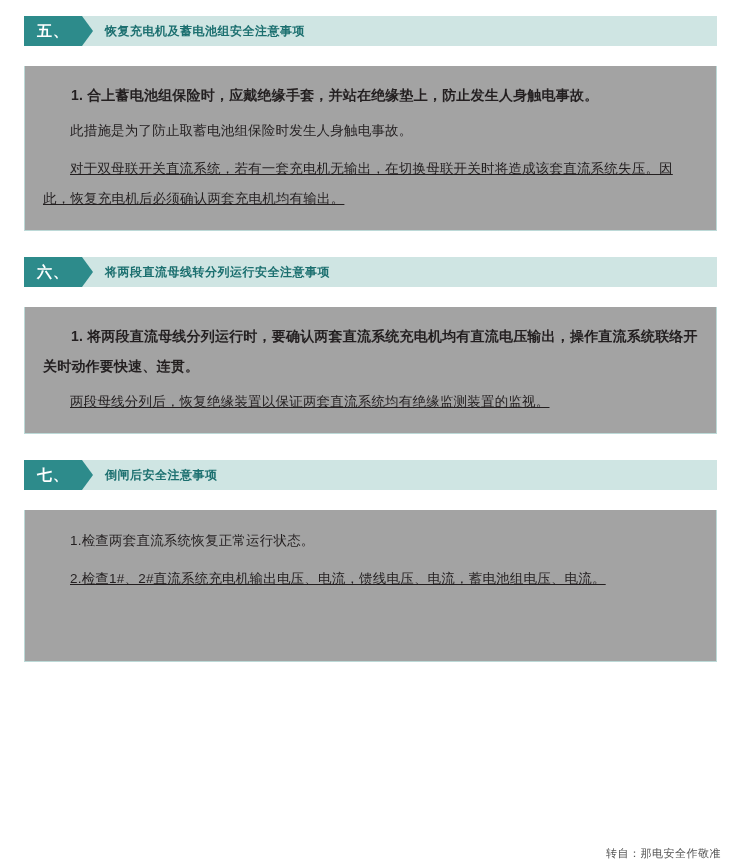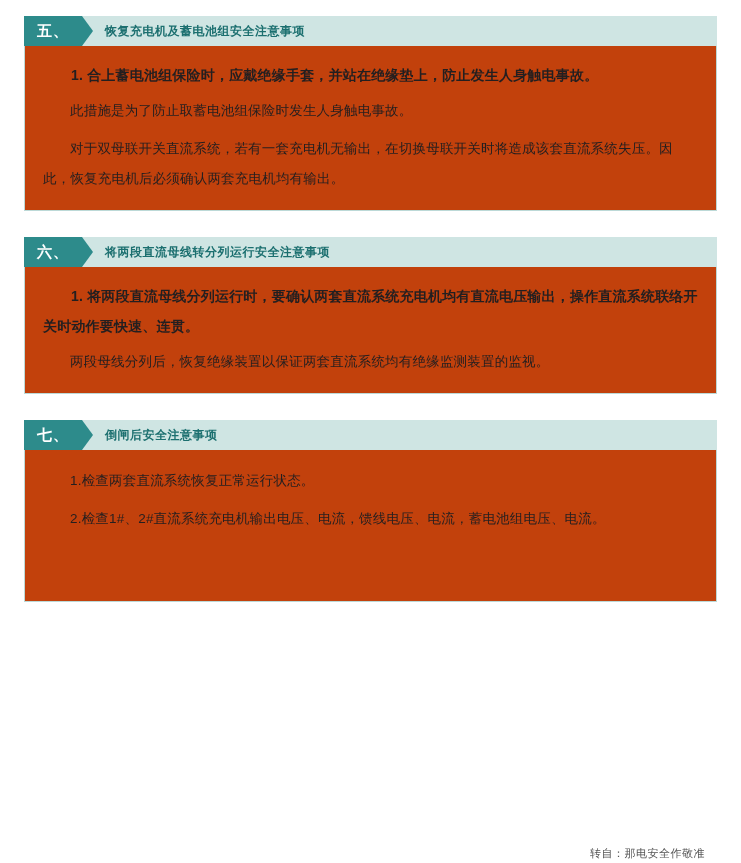--- a/index.html
+++ b/index.html
@@ -66,22 +66,23 @@
     padding-left: 12px;
     font-size: 12px;
     font-weight: bold;
     color: #1b6f6f;
     letter-spacing: 0.5px;
   }
 
   .section-body {
     border: 1px solid #bcd9d7;
     border-top: none;
-    background: #c2410c;
+    background: #a3a3a3;
     padding: 14px 18px 16px 18px;
+    margin-top: 20px;
   }
 
   p.lead {
     margin: 0 0 6px 0;
     font-size: 14px;
     font-weight: bold;
     line-height: 30px;
     text-indent: 2em;
     letter-spacing: 0.2px;
   }
@@ -92,27 +93,27 @@
     text-indent: 2em;
     letter-spacing: 0.2px;
   }
   p.plain {
     margin: 0 0 4px 0;
     font-size: 13.5px;
     line-height: 34px;
     text-indent: 2em;
     letter-spacing: 0.2px;
   }
-  p:last-child { margin-bottom: 0; }
+  p:last-child { margin-bottom: 0; text-decoration: underline; }
 
   .sec3 .section-body { padding-bottom: 65px; }
 
   .footer-note {
     position: absolute;
-    right: 36px;
+    right: 20px;
     bottom: 2px;
     font-size: 11px;
     color: #555;
     letter-spacing: 0.5px;
   }
 </style>
 </head>
 <body>
 
 <div class="page">

